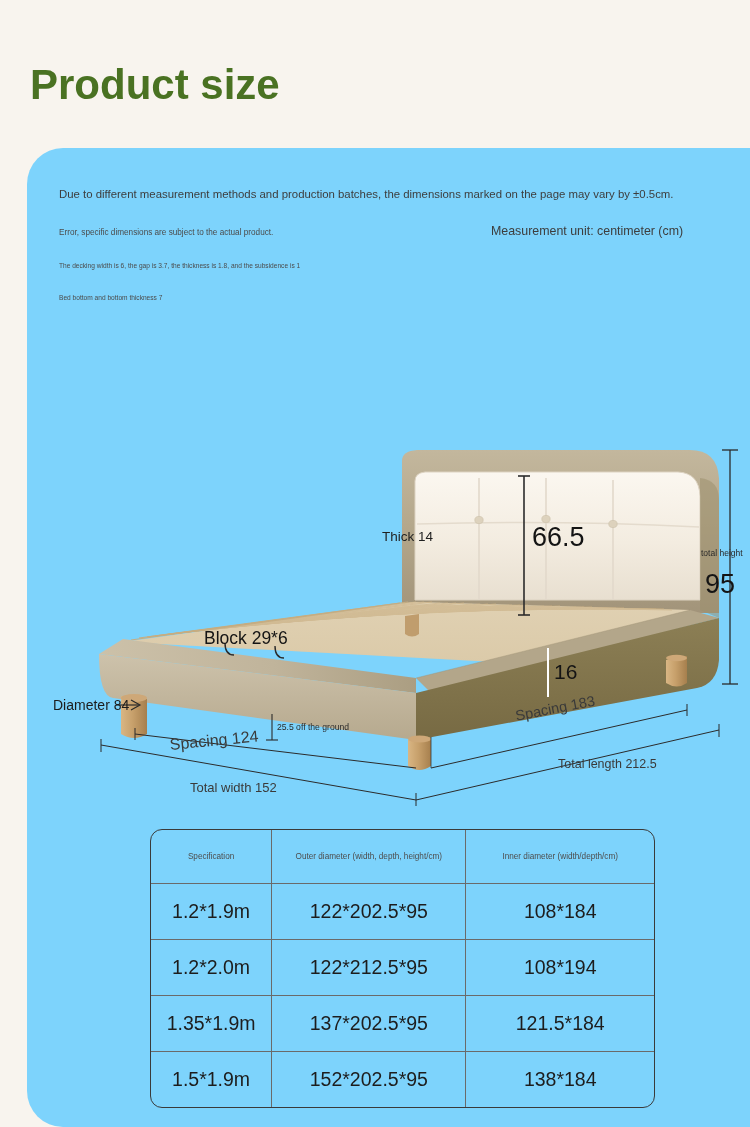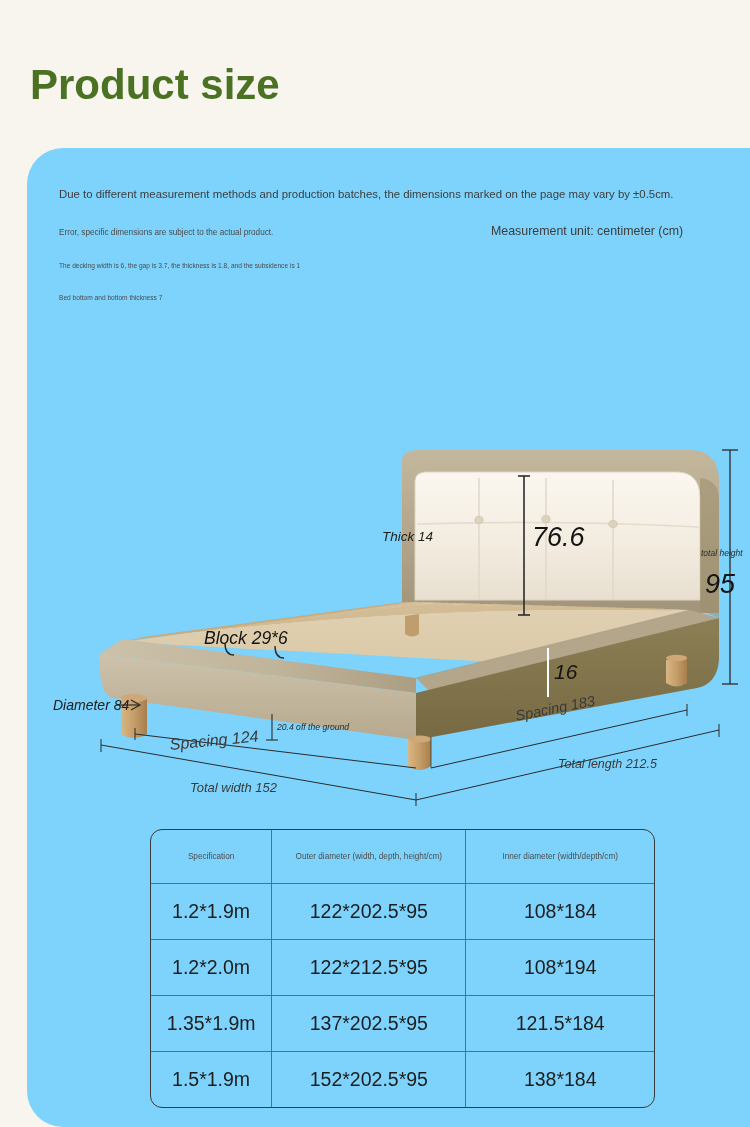--- a/index.html
+++ b/index.html
@@ -54,21 +54,21 @@
   .note-3 { left: 32px; top: 114px; font-size: 6.6px; color: #4b4b4b; }
   .note-4 { left: 32px; top: 146px; font-size: 6.6px; color: #4b4b4b; }
   .note-unit {
     left: 464px; top: 76px; font-size: 12.4px; color: #3d3d3d;
   }
 
   
   .diagram {
     position: absolute;
     left: 0; top: 0;
-    width: 627px; height: 520px; font-style: italic;
+    width: 627px; height: 520px;
   }
   .diagram svg { display: block; }
 
   
   .dlabel {
     position: absolute;
     color: #1c1c1c;
     white-space: nowrap;
     font-family: "Liberation Sans", sans-serif;
   }
@@ -308,27 +308,27 @@
           <path d="M 660,556 L 660,568" stroke-width="1"></path>
 
           <path d="M 389,652 L 692,582" stroke-width="1"></path>
           <path d="M 692,576 L 692,589" stroke-width="1"></path>
 
           <path d="M 404,589 L 404,620" stroke-width="0.9" opacity="0.8"></path>
         </g>
       </svg>
 
       <div class="dlabel l-thick">Thick 14</div>
-      <div class="dlabel l-665">76.6</div>
+      <div class="dlabel l-665">66.5</div>
       <div class="dlabel l-total-h">total height</div>
       <div class="dlabel l-95">95</div>
       <div class="dlabel l-15">16</div>
       <div class="dlabel l-block">Block 29*6</div>
       <div class="dlabel l-diam">Diameter 84</div>
-      <div class="dlabel l-off">20.4 off the ground</div>
+      <div class="dlabel l-off">25.5 off the ground</div>
       <div class="dlabel l-sp124">Spacing 124</div>
       <div class="dlabel l-tw152">Total width 152</div>
       <div class="dlabel l-sp183">Spacing 183</div>
       <div class="dlabel l-tl212">Total length 212.5</div>
     </div>
 
     <div class="table-wrap">
       <table>
         <colgroup>
           <col style="width:121px">

